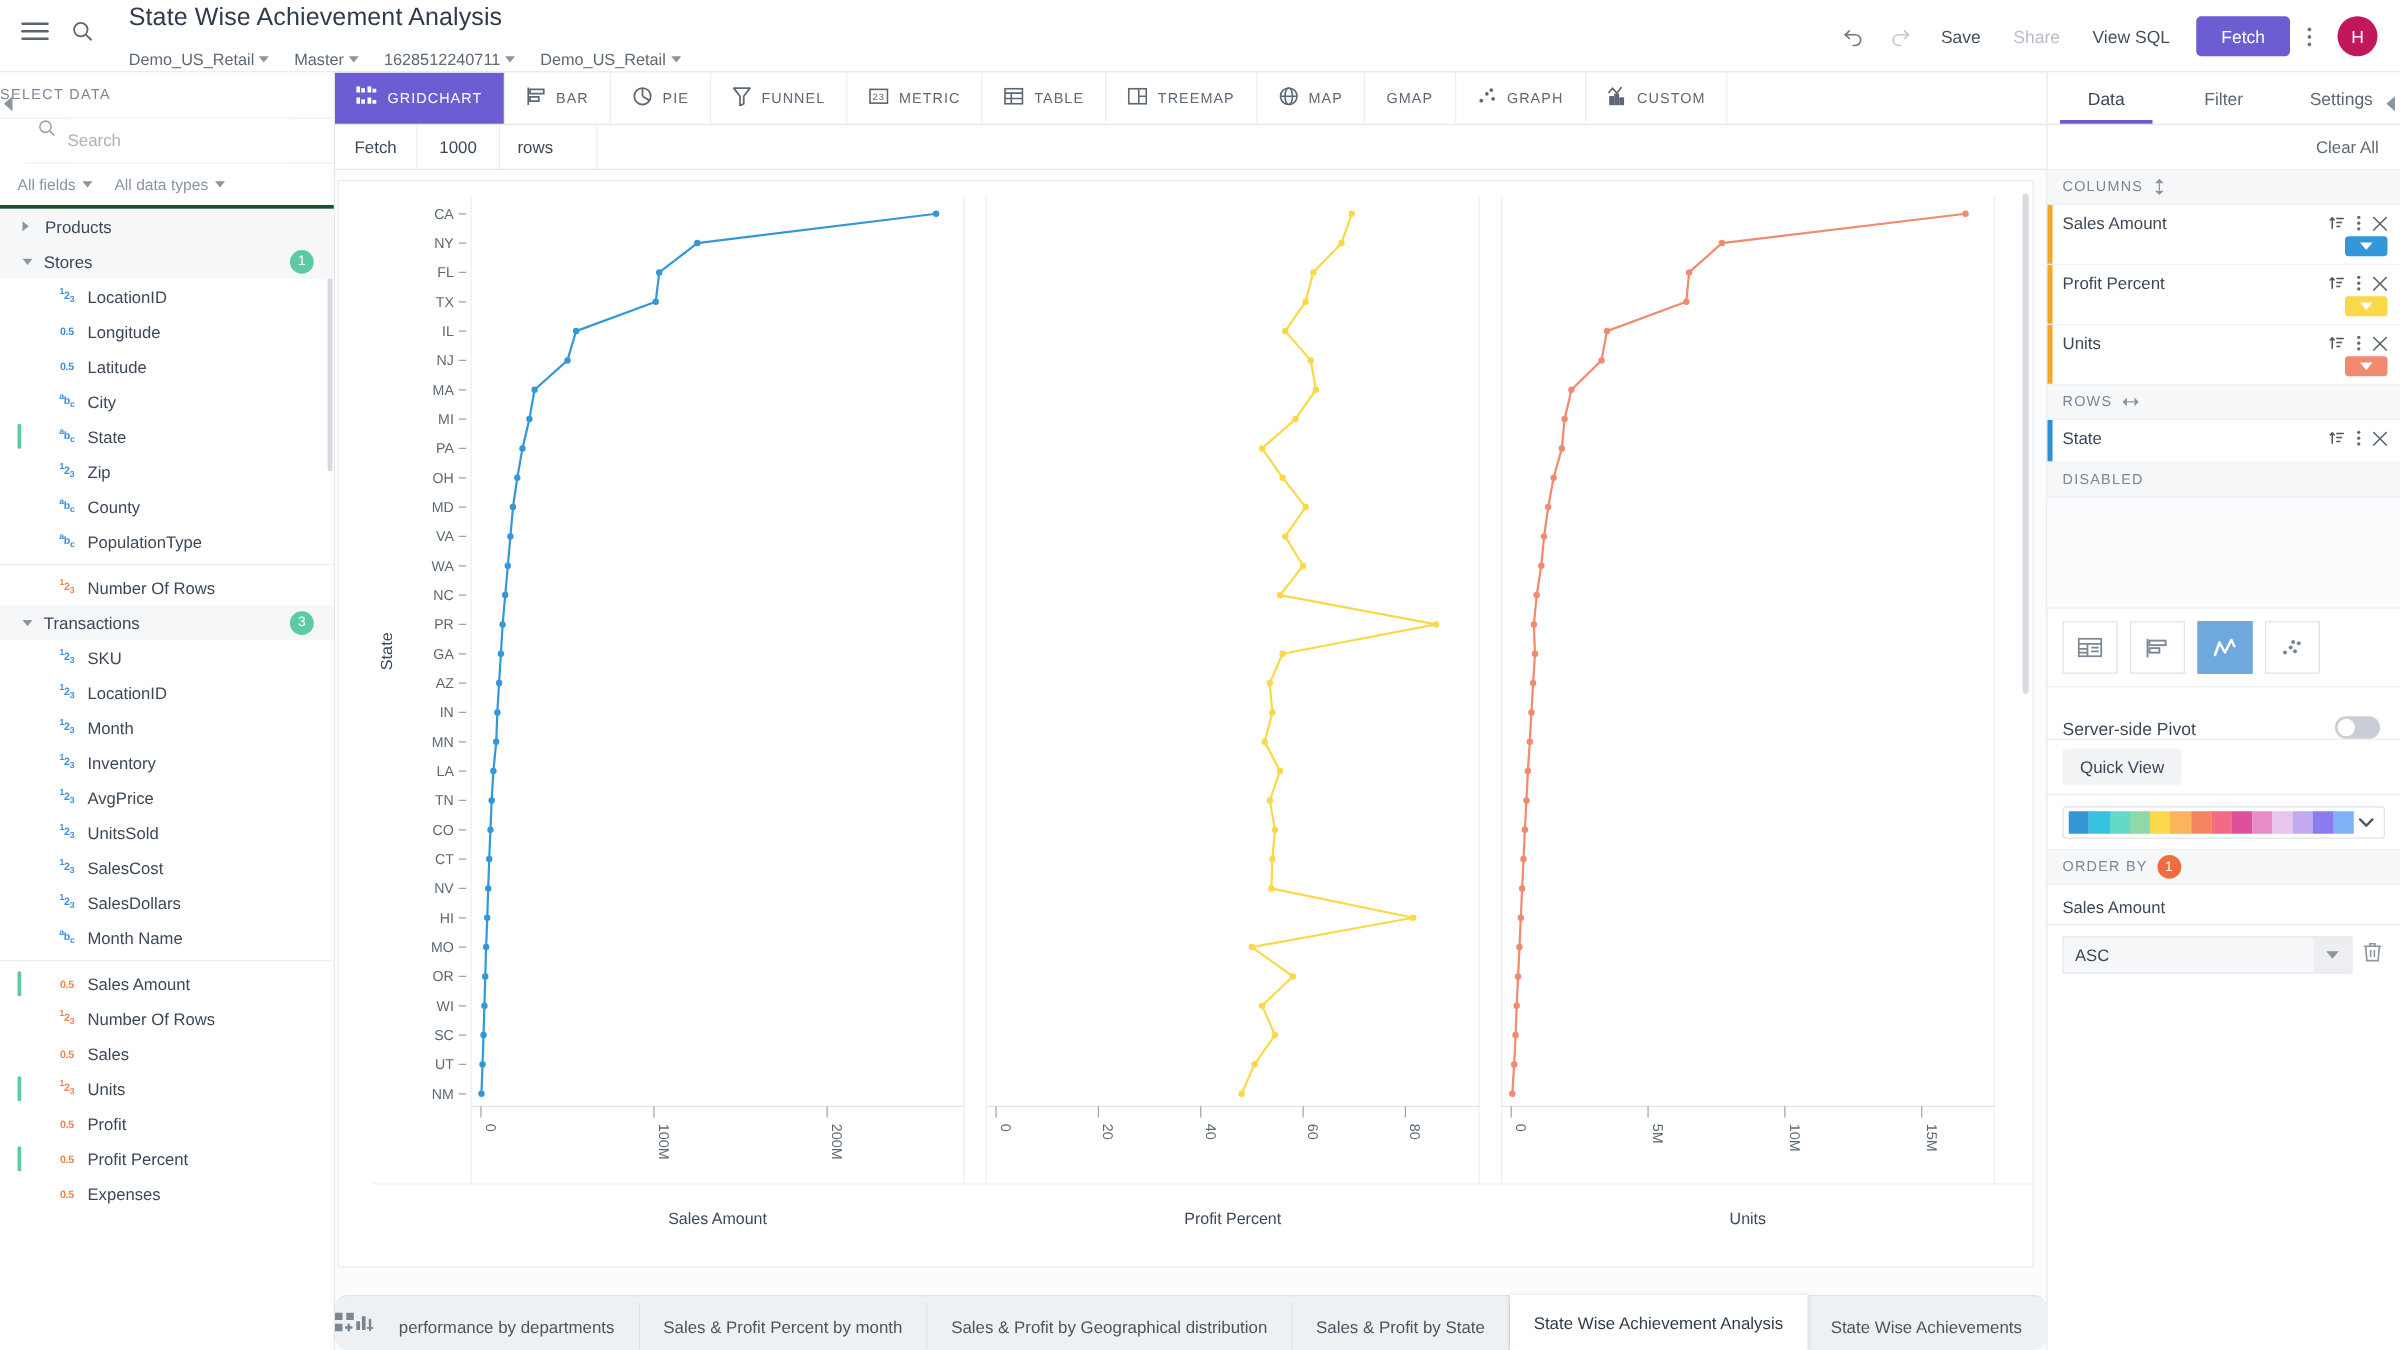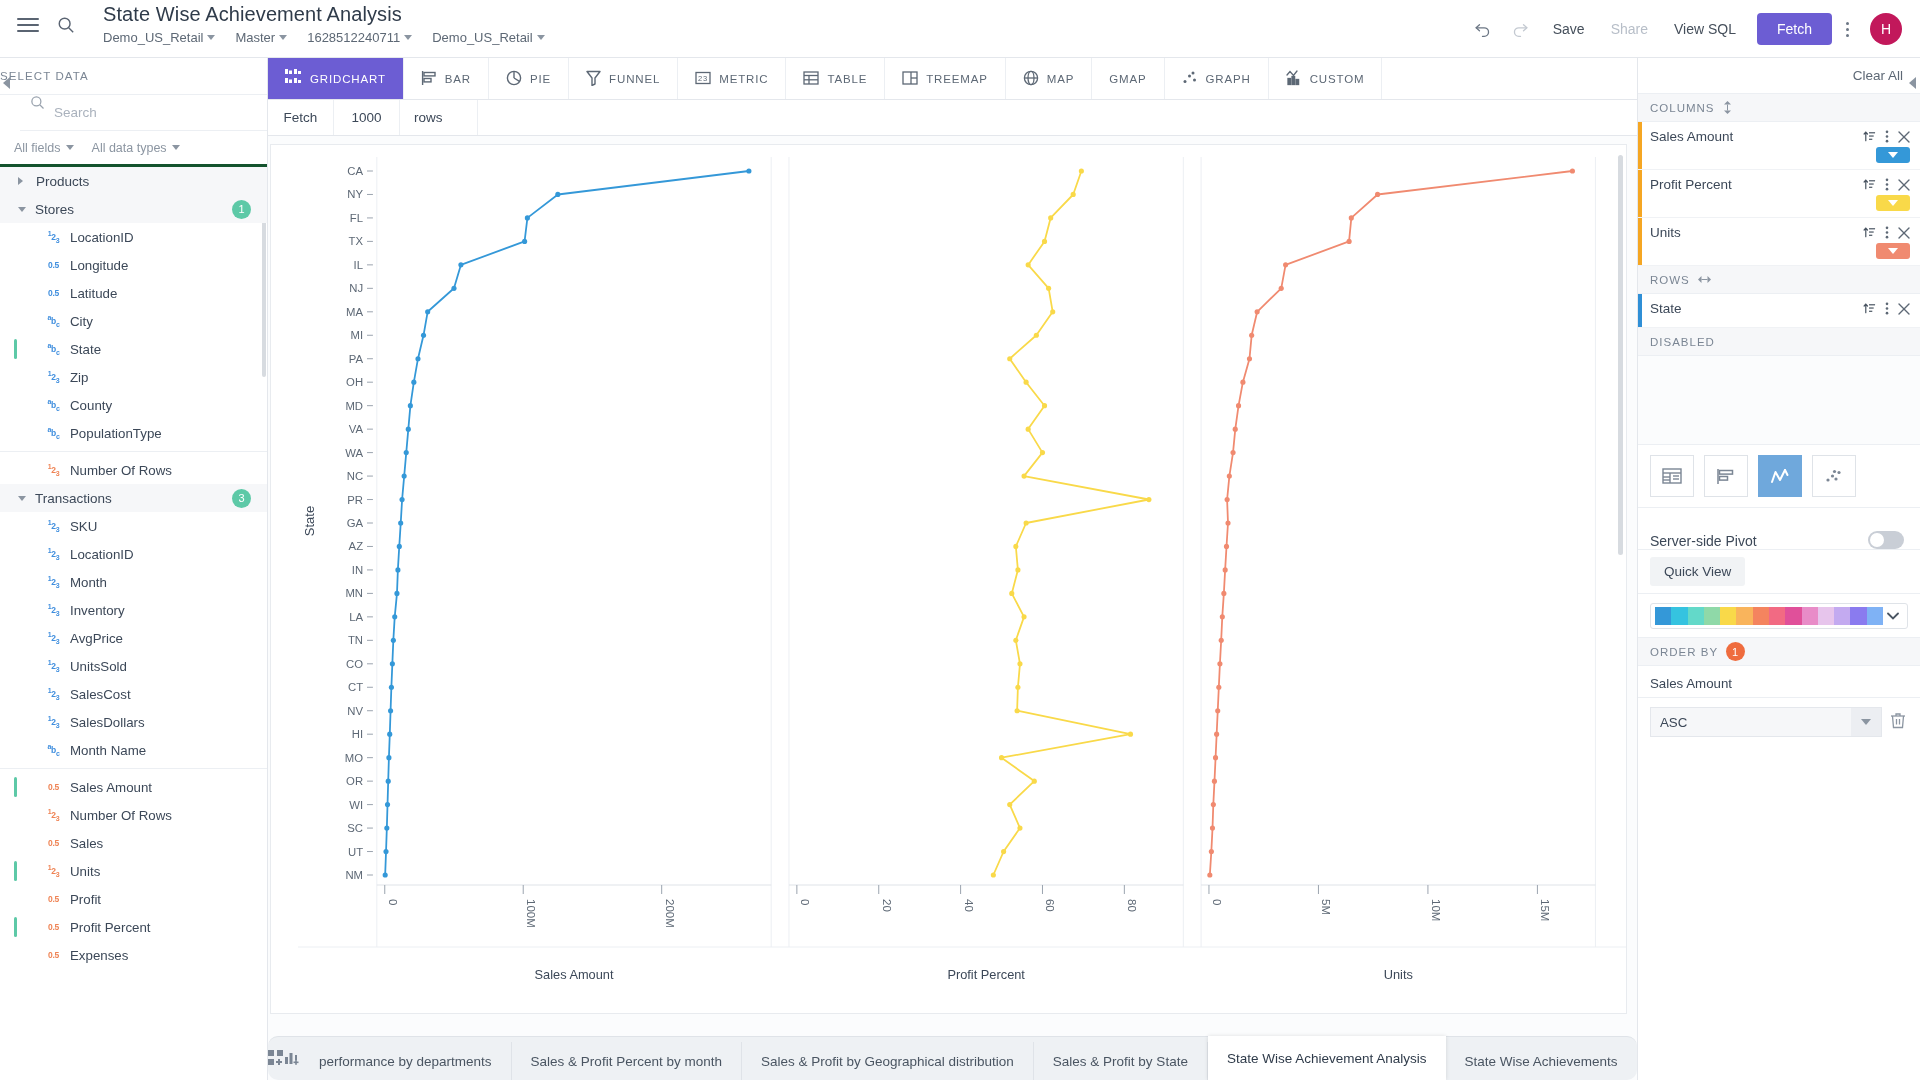--- a/index.html
+++ b/index.html
@@ -15,21 +15,21 @@
     height: 58px; width: 1920px;
     display: flex; align-items: flex-start;
     border-bottom: 1px solid #e4e7ec;
     background: #fff; position: relative;
   }
   .hamburger { width: 22px; margin: 18px 0 0 17px; cursor: pointer; }
   .hamburger span { display:block; height:2px; background:#5a6472; margin-bottom:4px; border-radius:1px;}
   .header-search { margin: 16px 0 0 18px; cursor: pointer; }
   .title-block { margin-left: 28px; padding-top: 1px; }
   .app-title { font-size: 20px; color: #2f3b4a; font-weight: 400; letter-spacing: .1px; line-height: 26px;}
-  .crumbs { display:flex; gap: 20px; margin-top: 3px; }
+  .crumbs { display:flex; gap: 20px; margin-top: 13px; }
   .crumb { font-size: 13px; color:#5d6875; display:flex; align-items:center; gap:4px; cursor:pointer; }
   .caret-d { width:0;height:0;border-left:4px solid transparent;border-right:4px solid transparent;border-top:5px solid #8b95a1; display:inline-block;}
   .header-right { position:absolute; right: 18px; top: 10px; display:flex; align-items:center; gap:0; }
   .hicon { width: 38px; height: 38px; display:flex; align-items:center; justify-content:center; cursor:pointer; color:#6b7684;}
   .htext { font-size: 14px; color:#454f5b; padding: 0 13px; cursor:pointer; line-height:38px;}
   .htext.disabled { color:#b7bec8; cursor:default;}
   .fetch-btn {
     background:#6c5dd3; color:#fff; font-size:14px;
     padding: 8px 20px; border-radius:4px; margin-left:8px; cursor:pointer;
   }
@@ -681,20 +681,25 @@
         <div class="tab">State Wise Achievements</div>
       </div>
   </div>
 
   <div class="right">
     <div class="collapse-r">
       <svg width="10" height="14" viewBox="0 0 10 14">
           <polygon points="8,1 8,13 1,7" fill="#8b95a1"></polygon>
         </svg>
     </div>
+    <div class="rtabs">
+      <div class="rtab active">Data</div>
+      <div class="rtab">Filter</div>
+      <div class="rtab">Settings</div>
+    </div>
     <div class="clear-row">
       <div class="clear-all">Clear All</div>
     </div>
 
     <div class="sec-head">
       <span>COLUMNS</span>
       <svg width="9" height="13" viewBox="0 0 9 13" fill="#8b95a1">
           <polygon points="4.5,0 8,3.5 1,3.5"></polygon>
           <rect x="4" y="3.5" width="1" height="6"></rect>
           <polygon points="4.5,13 8,9.5 1,9.5"></polygon>

